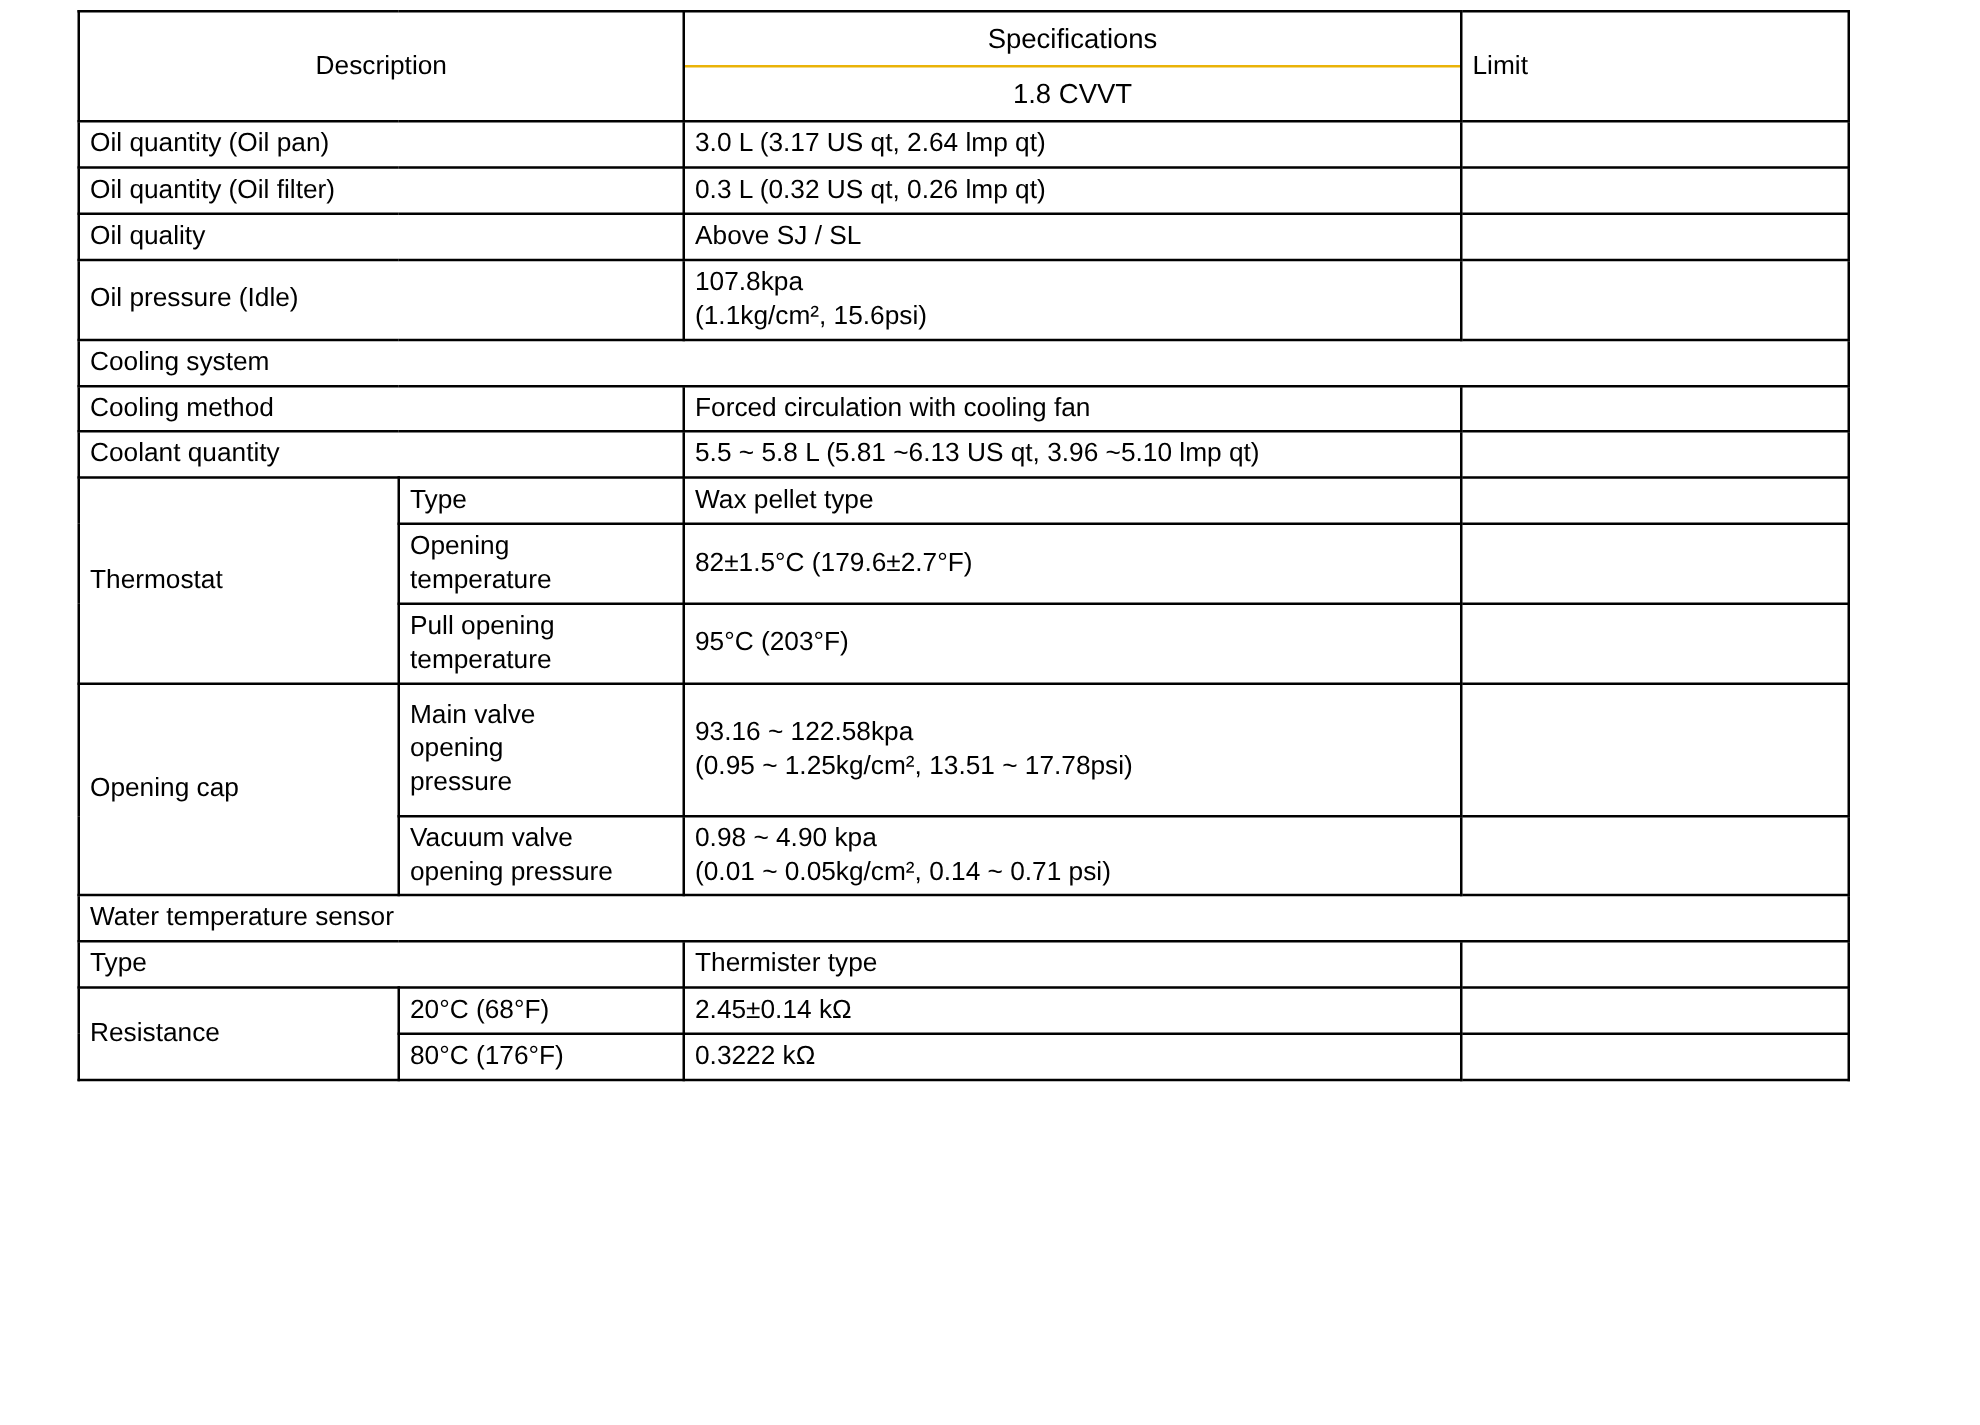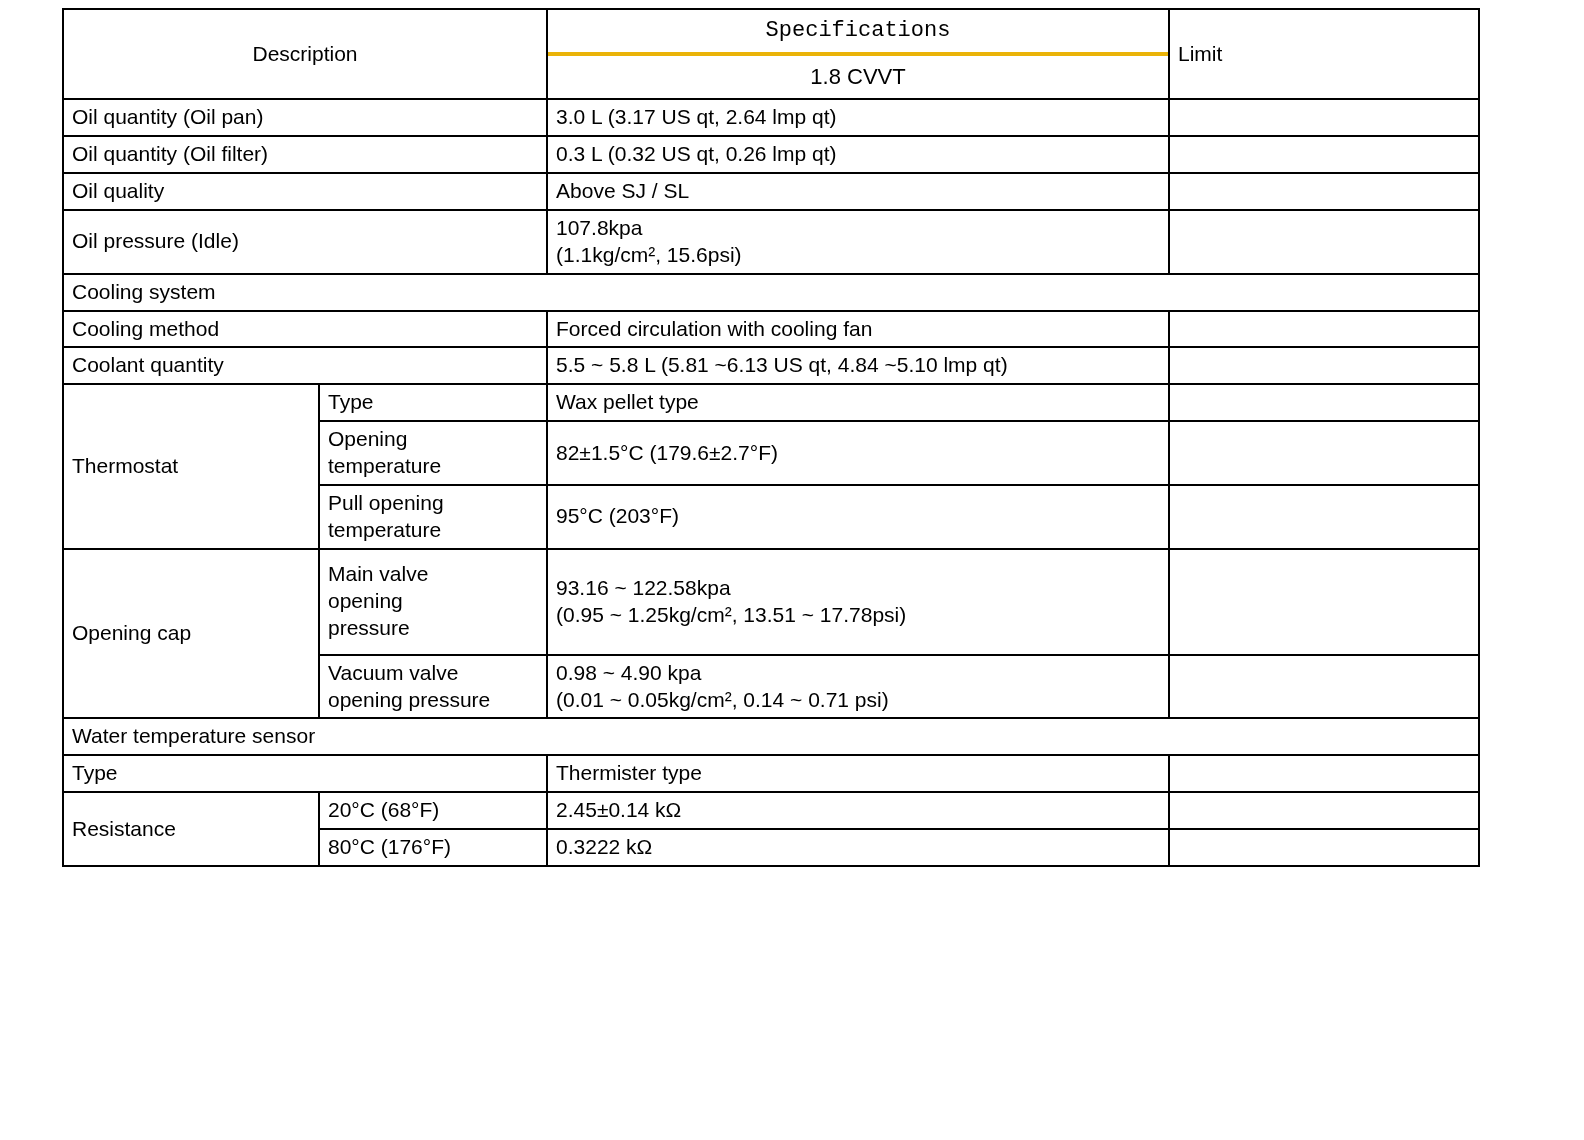--- a/index.html
+++ b/index.html
@@ -45,22 +45,21 @@
   col.c3 { width: 622px; }
   col.c4 { width: 310px; }
   .pad-l { padding-left: 12px; }
 
   .hdr-desc {
     text-align: center;
     font-size: 22px;
   }
   .spec-stack { padding: 0 !important; }
   .spec-stack > div:first-child {
-    border-bottom: 4px solid #eab308;
-    font-family: Liberation Mono, monospace;
+    border-bottom: 2px solid #eab308;
   }
   .spec-stack > div {
     padding: 7px 0;
     text-align: center;
     font-size: 22px;
   }
   .hdr-limit {
     font-size: 22px;
   }
 
@@ -128,21 +127,21 @@
       </tr>
 
       <tr>
         <td colspan="2">Cooling method</td>
         <td>Forced circulation with cooling fan</td>
         <td></td>
       </tr>
 
       <tr>
         <td colspan="2">Coolant quantity</td>
-        <td>5.5 ~ 5.8 L (5.81 ~6.13 US qt, 4.84 ~5.10 lmp qt)</td>
+        <td>5.5 ~ 5.8 L (5.81 ~6.13 US qt, 3.96 ~5.10 lmp qt)</td>
         <td></td>
       </tr>
 
       <tr>
         <td rowspan="3">Thermostat</td>
         <td>Type</td>
         <td>Wax pellet type</td>
         <td></td>
       </tr>
       <tr class="tall">

